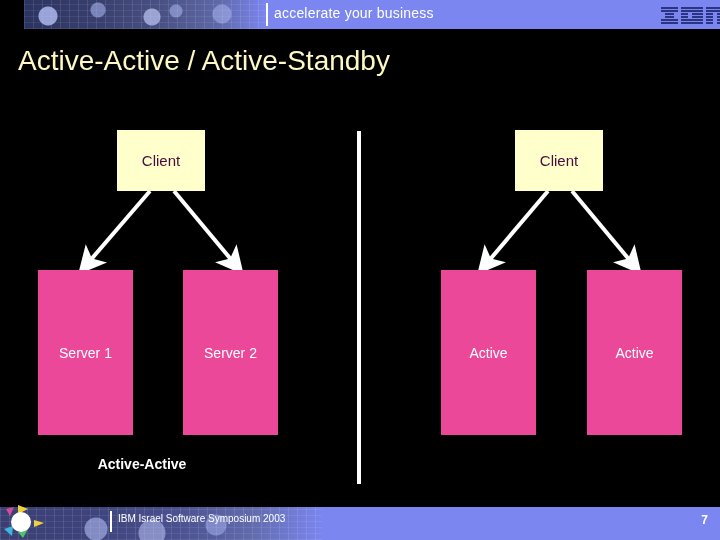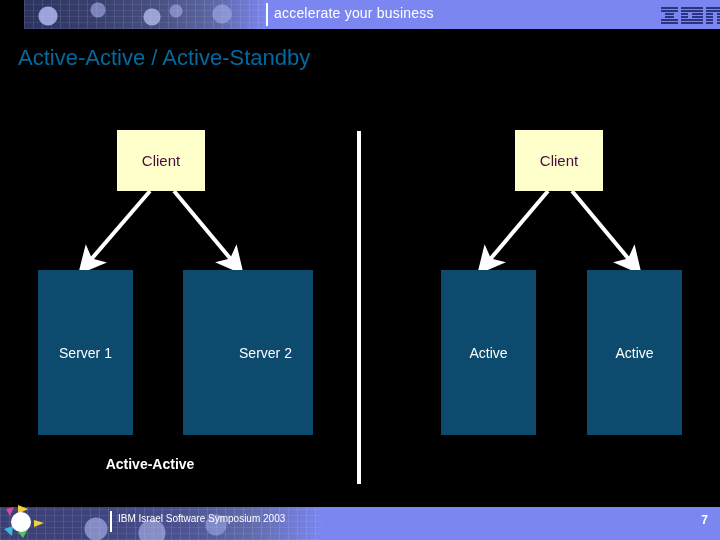--- a/index.html
+++ b/index.html
@@ -59,22 +59,22 @@
   #ibm-logo {
     position: absolute;
     right: 11px; top: 7px;
     width: 72px; height: 17px;
   }
 
   
   #page-title {
     position: absolute;
     left: 18px; top: 45px;
-    font-size: 22px;
-    color: #0369a1;
+    font-size: 28px;
+    color: #fef9c3;
     white-space: nowrap;
   }
 
   
   #diagram {
     position: absolute;
     left: 0; top: 0;
     width: 720px; height: 540px;
   }
   .client-box {
@@ -82,21 +82,21 @@
     background: #ffffcc;
     color: #4b0c3b;
     font-size: 15px;
     display: flex;
     align-items: center;
     justify-content: center;
     text-align: right;
   }
   .server-box {
     position: absolute;
-    background: #0c4a6e;
+    background: #ec4899;
     color: #ffffff;
     font-size: 14px;
     display: flex;
     align-items: center;
     justify-content: center;
   }
   .group-caption {
     position: absolute;
     color: #ffffff;
     font-size: 14px;
@@ -220,24 +220,24 @@
       <line x1="548" y1="191" x2="487" y2="263" stroke="#ffffff" stroke-width="4" marker-end="url(#ah)"></line>
       <line x1="572" y1="191" x2="632" y2="263" stroke="#ffffff" stroke-width="4" marker-end="url(#ah)"></line>
     </svg>
 
     <div class="client-box" style="left:117px;top:130px;width:88px;height:61px;">
       <span>Client</span>
     </div>
     <div class="server-box" style="left:38px;top:270px;width:95px;height:165px;">
       <span>Server 1</span>
     </div>
-    <div class="server-box" style="left:183px;top:270px;width:95px;height:165px;padding-left:35px;">
+    <div class="server-box" style="left:183px;top:270px;width:95px;height:165px;">
       <span>Server 2</span>
     </div>
-    <div class="group-caption" style="left:30px;top:456px;width:240px;">Active-Active</div>
+    <div class="group-caption" style="left:22px;top:456px;width:240px;">Active-Active</div>
 
     <div id="divider"></div>
 
     <div class="client-box" style="left:515px;top:130px;width:88px;height:61px;">
       <span>Client</span>
     </div>
     <div class="server-box" style="left:441px;top:270px;width:95px;height:165px;">
       <span>Active</span>
     </div>
     <div class="server-box" style="left:587px;top:270px;width:95px;height:165px;">

